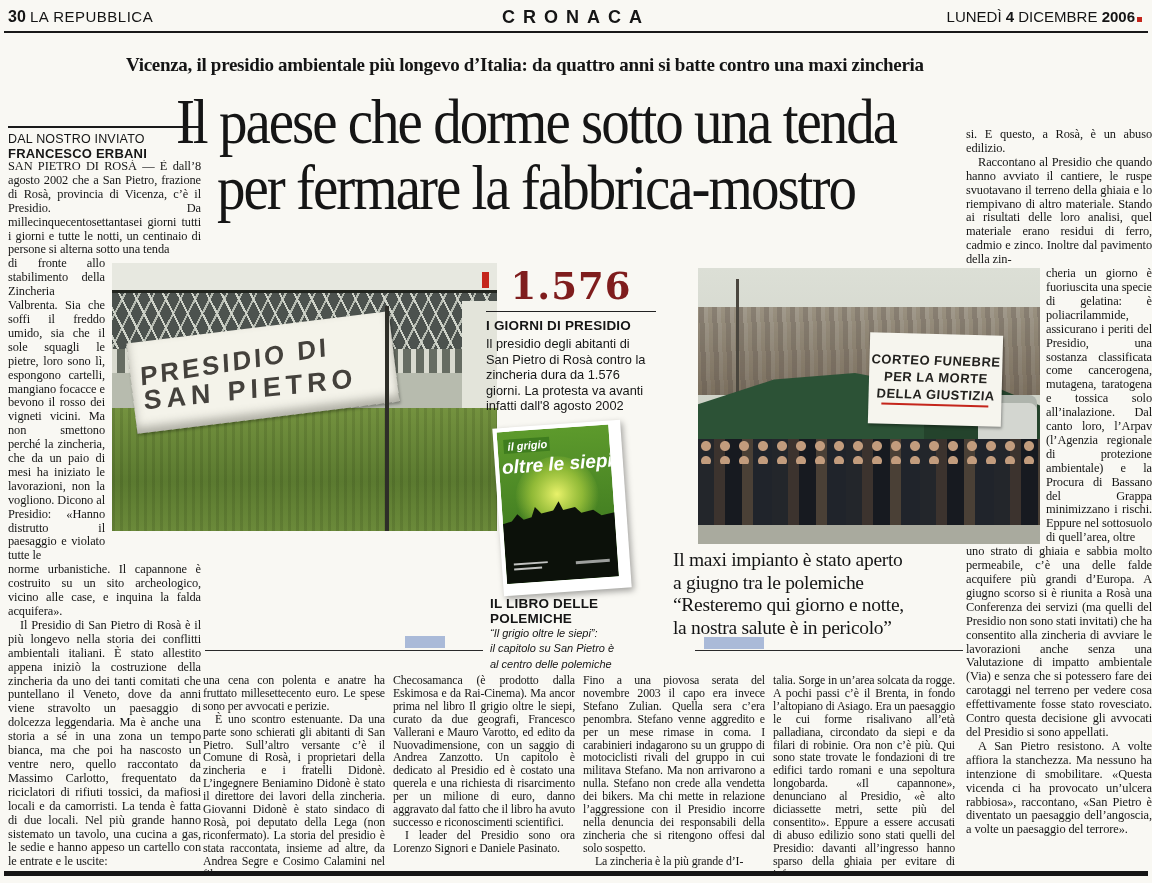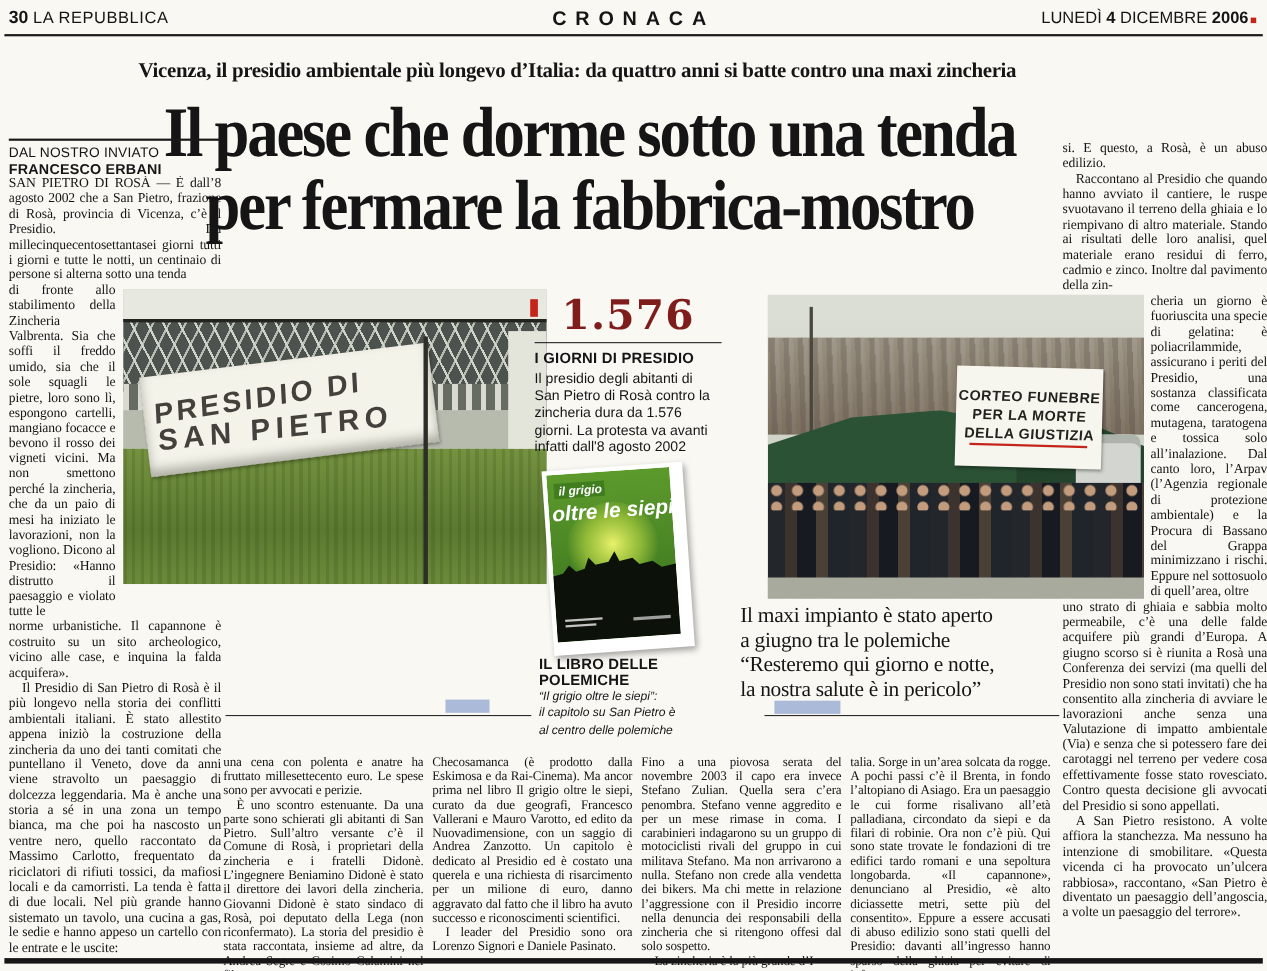--- a/index.html
+++ b/index.html
@@ -14,28 +14,28 @@
   .mh-center{position:absolute;left:0;right:0;top:2px;text-align:center;font-weight:bold;
              font-size:18px;letter-spacing:8px;}
   .mh-right{position:absolute;right:4px;top:3px;font-size:15px;}
   .mh-right b{font-weight:bold;}
   .red-dot{display:inline-block;width:5px;height:5px;background:#c4251b;margin-left:2px;}
   .mh-rule{position:absolute;top:31px;left:4px;right:4px;height:2px;background:#191919;}
   
   .kicker{position:absolute;top:54px;left:126px;width:900px;
           font-size:19px;font-weight:bold;letter-spacing:-.3px;}
   .headline{position:absolute;top:86px;left:106px;width:860px;text-align:center;
-            font-weight:bold;font-size:57px;line-height:66px;letter-spacing:-2px;}
+            font-weight:normal;font-size:57px;line-height:66px;letter-spacing:-2px;}
   .headline span{display:block;transform:scaleY(1.13);transform-origin:50% 20%;}
   
   .news{position:absolute;text-align:justify;}
   .news p{margin:0;padding:0;}
   .news p + p{text-indent:12px;}
   .side-col{font-size:12.4px;line-height:13.9px;letter-spacing:-.1px;}
-  .bot-col{font-size:11.9px;line-height:12.9px;letter-spacing:-.15px;margin-top:12px;}
+  .bot-col{font-size:11.9px;line-height:12.9px;letter-spacing:-.15px;}
   
   .col-left{left:8px;top:160px;width:193px;height:714px;overflow:hidden;}
   .col-left .seg-b{width:97px;}
   .byline{position:absolute;left:8px;top:126px;width:193px;
           font-family:"Liberation Sans",sans-serif;border-top:2px solid #1a1a1a;padding-top:4px;}
   .byline-label{font-size:12.5px;letter-spacing:.2px;}
   .byline-author{font-size:13px;font-weight:bold;letter-spacing:.2px;}
   
   .col-right{left:966px;top:128px;width:186px;height:746px;overflow:hidden;}
   .col-right .seg-b{margin-left:80px;width:106px;}

